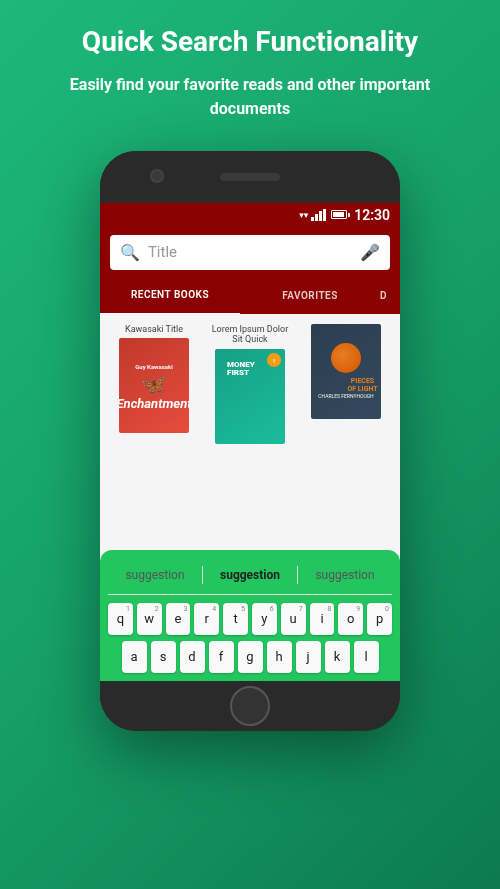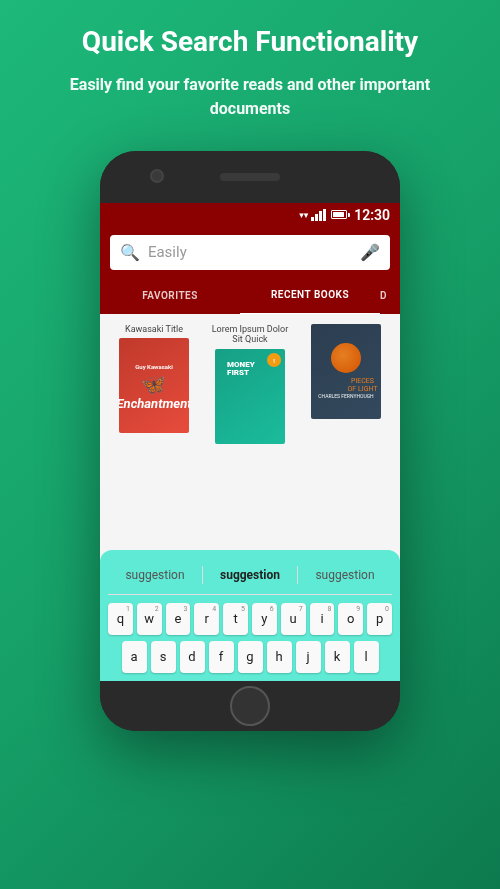--- a/index.html
+++ b/index.html
@@ -296,40 +296,40 @@
       width: 100%;
       height: 100%;
       display: flex;
       flex-direction: column;
       align-items: center;
       justify-content: center;
     }
     .pieces-title {
       color: #e67e22;
       font-size: 7px;
-      font-weight: 400;
+      font-weight: 700;
       text-align: center;
       margin-left: 33px;
     }
     .pieces-subtitle {
       color: #ecf0f1;
       font-size: 5px;
       text-align: center;
     }
     .pieces-orb {
       width: 30px;
       height: 30px;
       border-radius: 50%;
       background: radial-gradient(circle at 40% 40%, #e67e22, #d35400);
       margin-bottom: 4px;
     }
 
     
     .bottom-sheet {
-      background: #5eead4;
+      background: #22c55e;
       border-top-left-radius: 12px;
       border-top-right-radius: 12px;
       padding: 12px 8px 8px 8px;
     }
 
     
     .suggestions-row {
       display: flex;
       justify-content: space-between;
       align-items: center;
@@ -439,28 +439,28 @@
         <div class="battery-icon">
           <div class="battery-fill"></div>
         </div>
         <span class="status-time">12:30</span>
       </div>
     </div>
 
     <div class="search-bar-container">
       <div class="search-bar">
         <span class="search-icon-inner">🔍</span>
-        <span class="search-input-text">Easily</span>
+        <span class="search-input-text">Title</span>
         <span class="mic-icon">🎤</span>
       </div>
     </div>
 
     <div class="tabs-bar">
+      <div class="tab-item active">RECENT BOOKS</div>
       <div class="tab-item">FAVORITES</div>
-      <div class="tab-item active">RECENT BOOKS</div>
       <div class="tab-item-partial">D</div>
     </div>
 
     <div class="books-section">
 
       <div class="book-item">
         <span class="book-title-text">Kawasaki Title</span>
         <div class="book-cover">
           <div class="book-cover-enchant">
             <span class="book-author">Guy Kawasaki</span>

